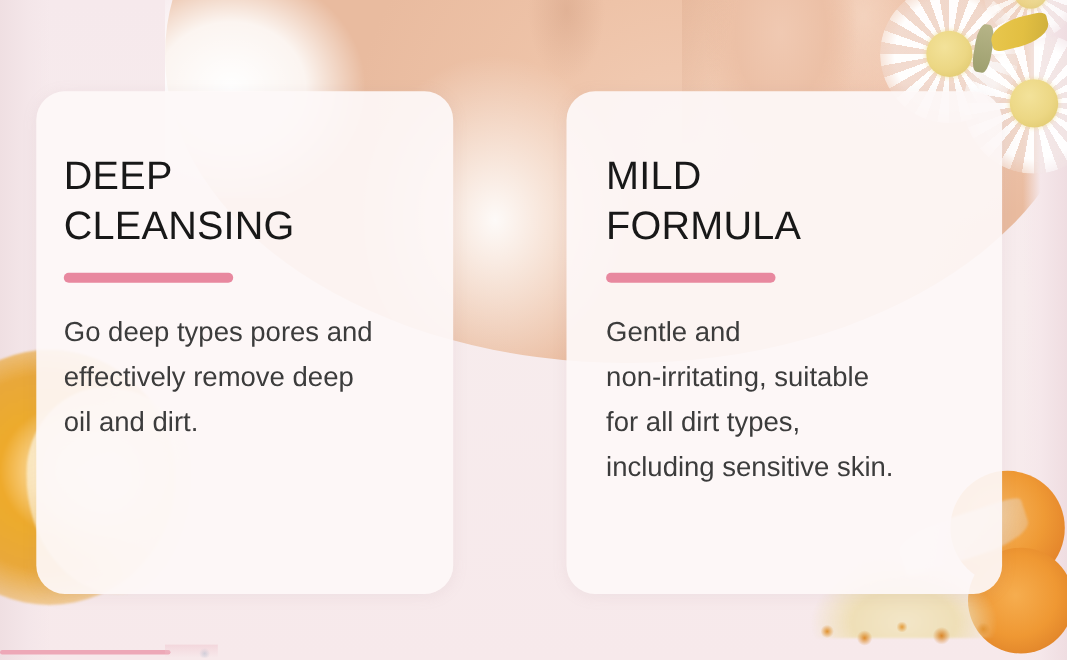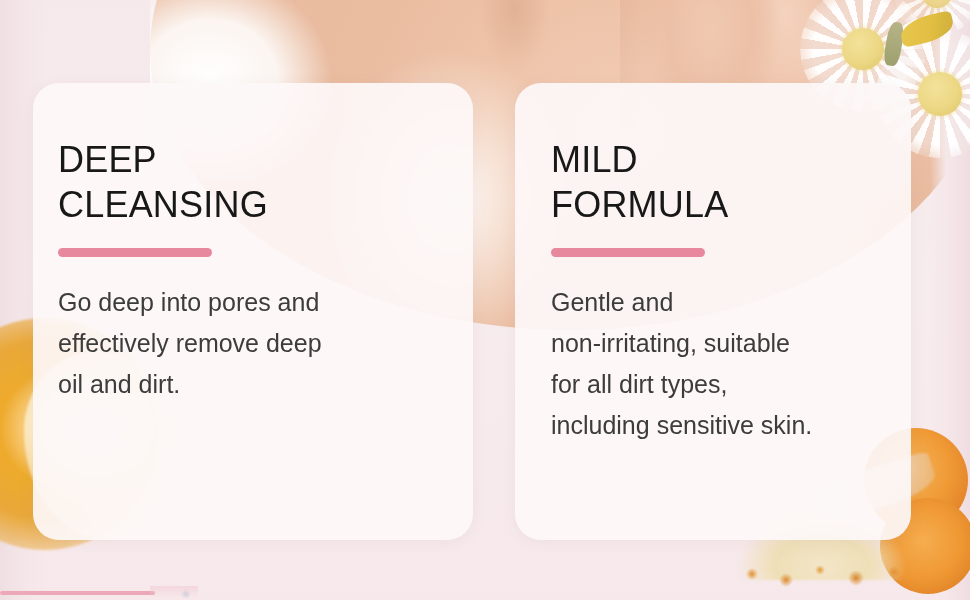--- a/index.html
+++ b/index.html
@@ -187,21 +187,21 @@
   .card {
     position: absolute;
     top: 83px;
     height: 457px;
     border-radius: 26px;
     background: rgba(253, 248, 248, 0.93);
     box-shadow: 0 2px 14px rgba(170, 140, 146, 0.10);
     box-sizing: border-box;
     padding: 54px 0 0 25px;
   }
-  .card-left  { left: 33px;  width: 440px; }
+  .card-left  { left: 33px;  width: 379px; }
   .card-right { left: 515px; width: 396px; padding-left: 36px; }
 
   .card-title {
     margin: 0;
     font-size: 36px;
     line-height: 45px;
     font-weight: 400;
     letter-spacing: 0.2px;
     color: #181818;
     white-space: pre-line;
@@ -277,21 +277,21 @@
   <div class="bg-powder"></div>
   <div class="bg-powder-crumbs"></div>
   <div class="bg-spoon"></div>
 
   <div class="cards">
 
     <div class="card card-left">
       <h2 class="card-title">DEEP
 CLEANSING</h2>
       <div class="accent-bar"></div>
-      <p class="card-body">Go deep into pores and
+      <p class="card-body">Go deep types pores and
 effectively remove deep
 oil and dirt.</p>
     </div>
 
     <div class="card card-right">
       <h2 class="card-title">MILD
 FORMULA</h2>
       <div class="accent-bar"></div>
       <p class="card-body">Gentle and
 non-irritating, suitable

